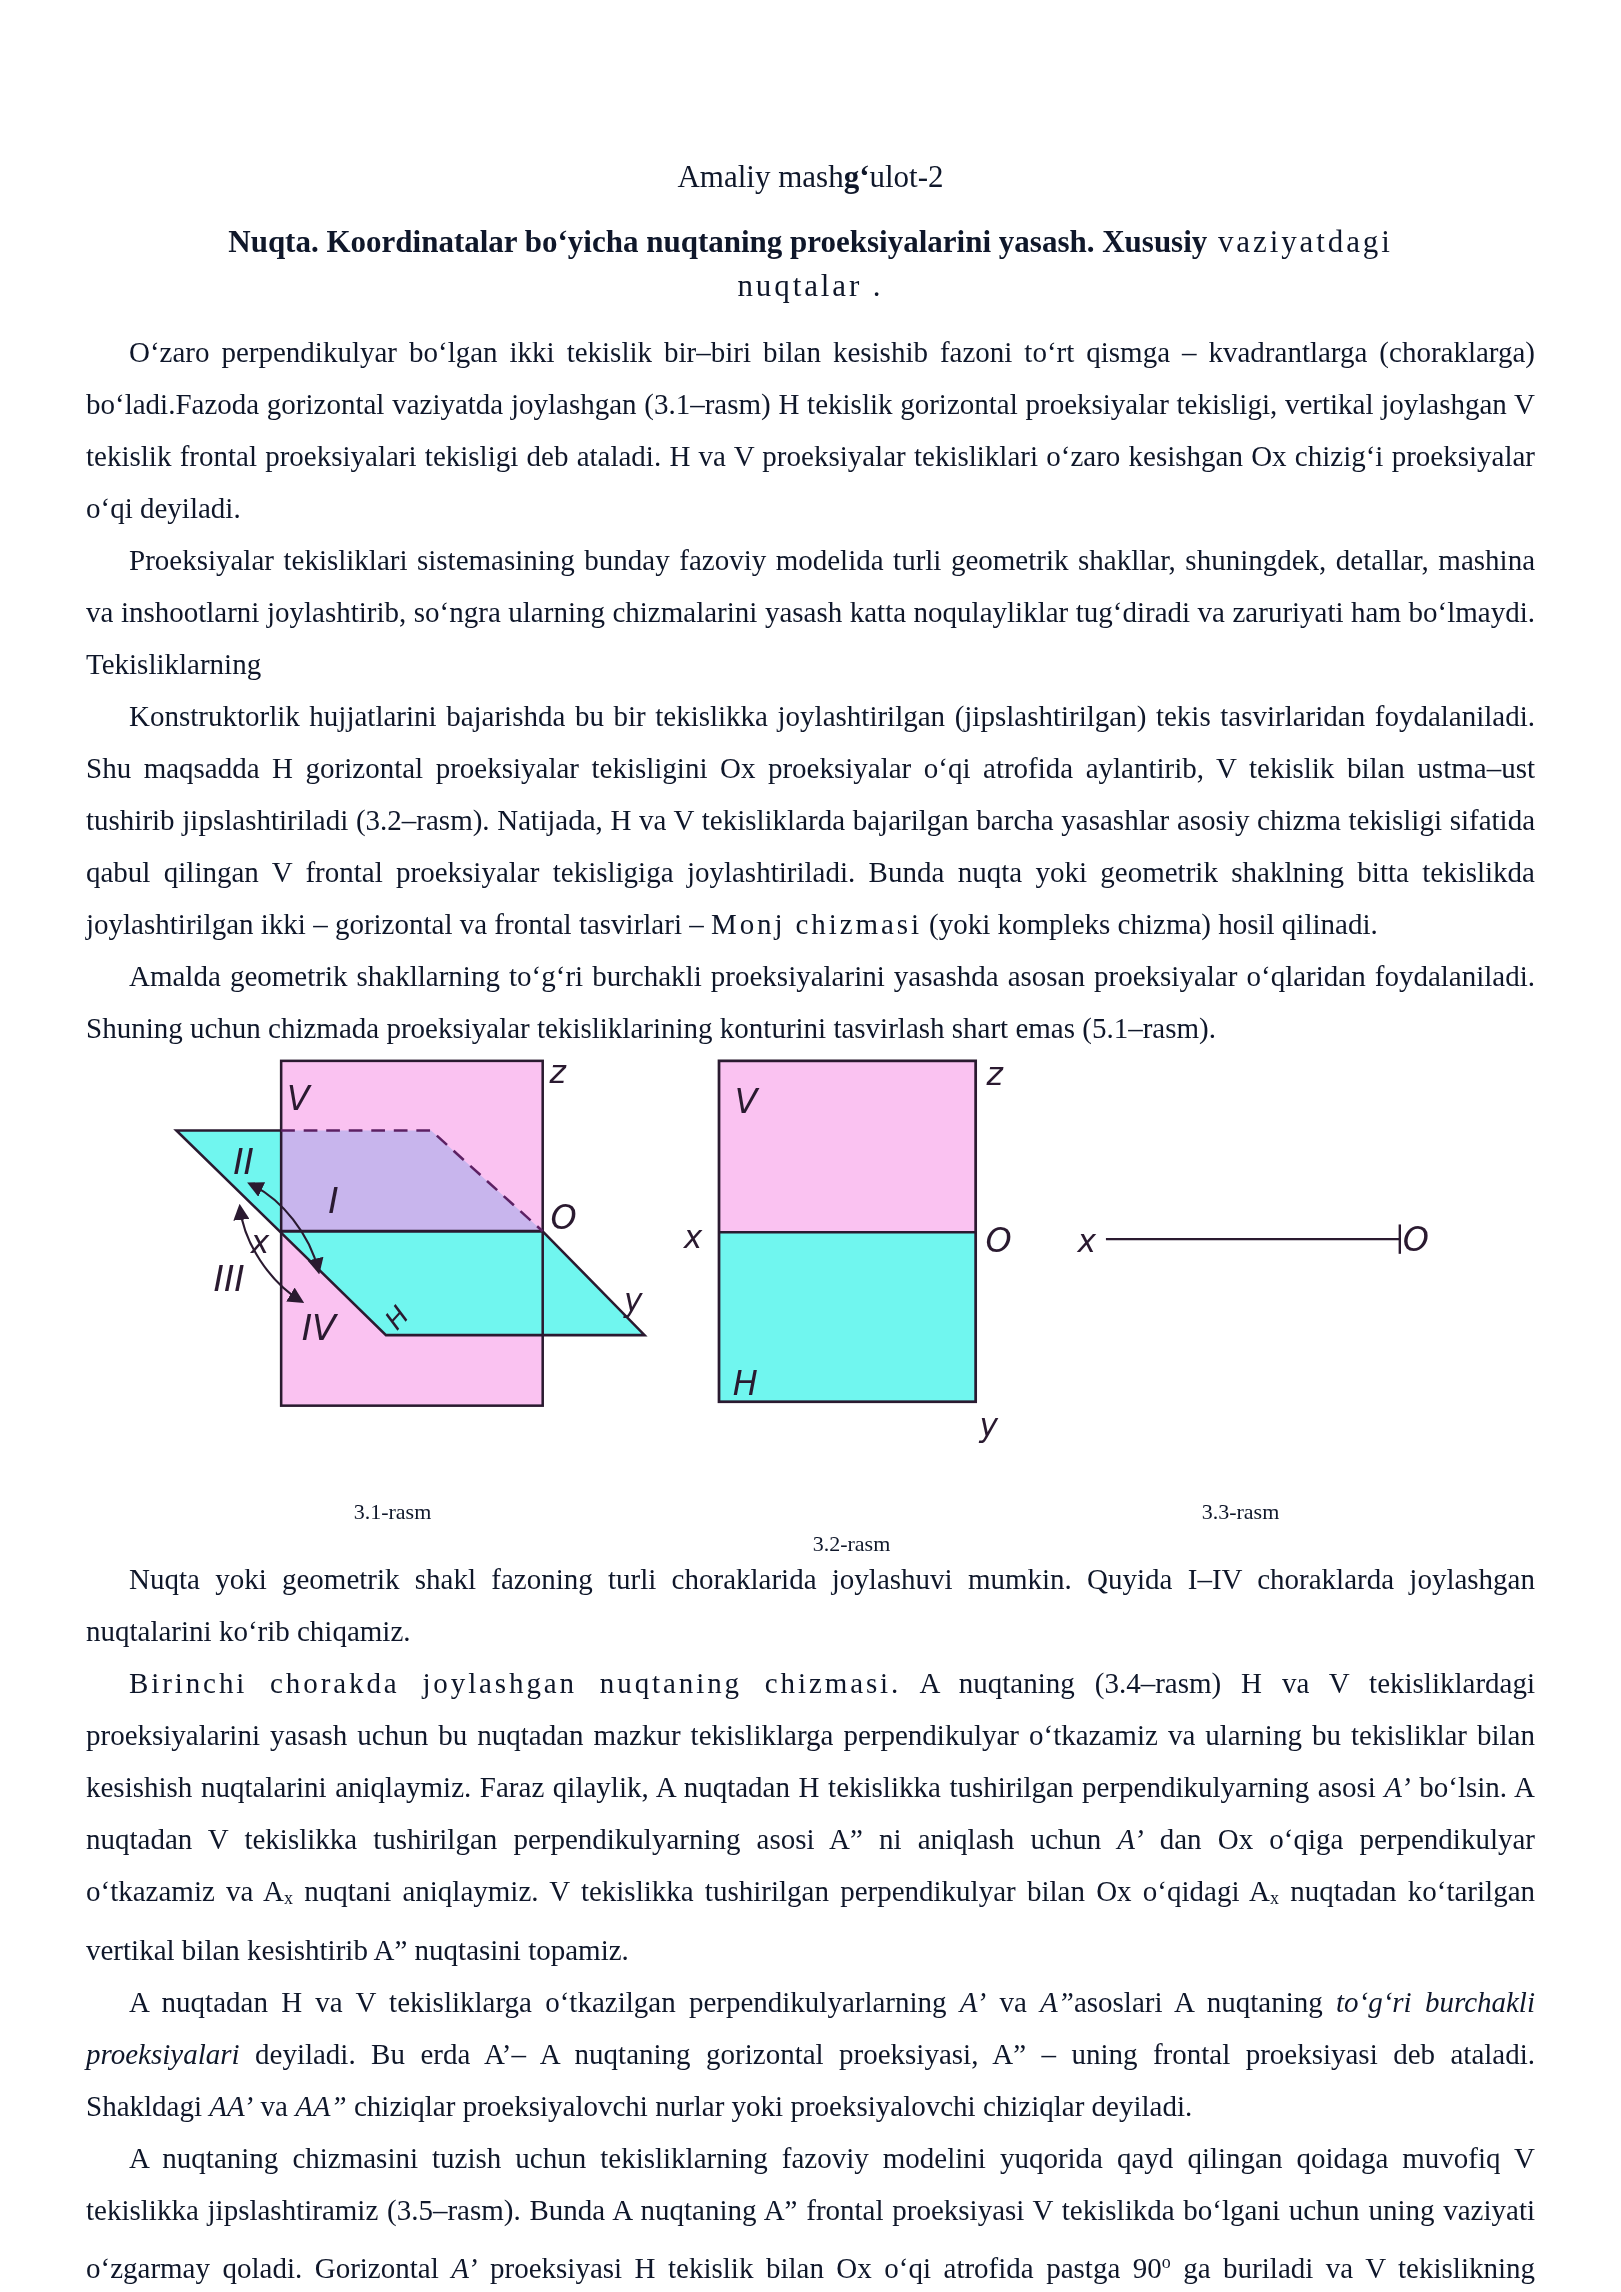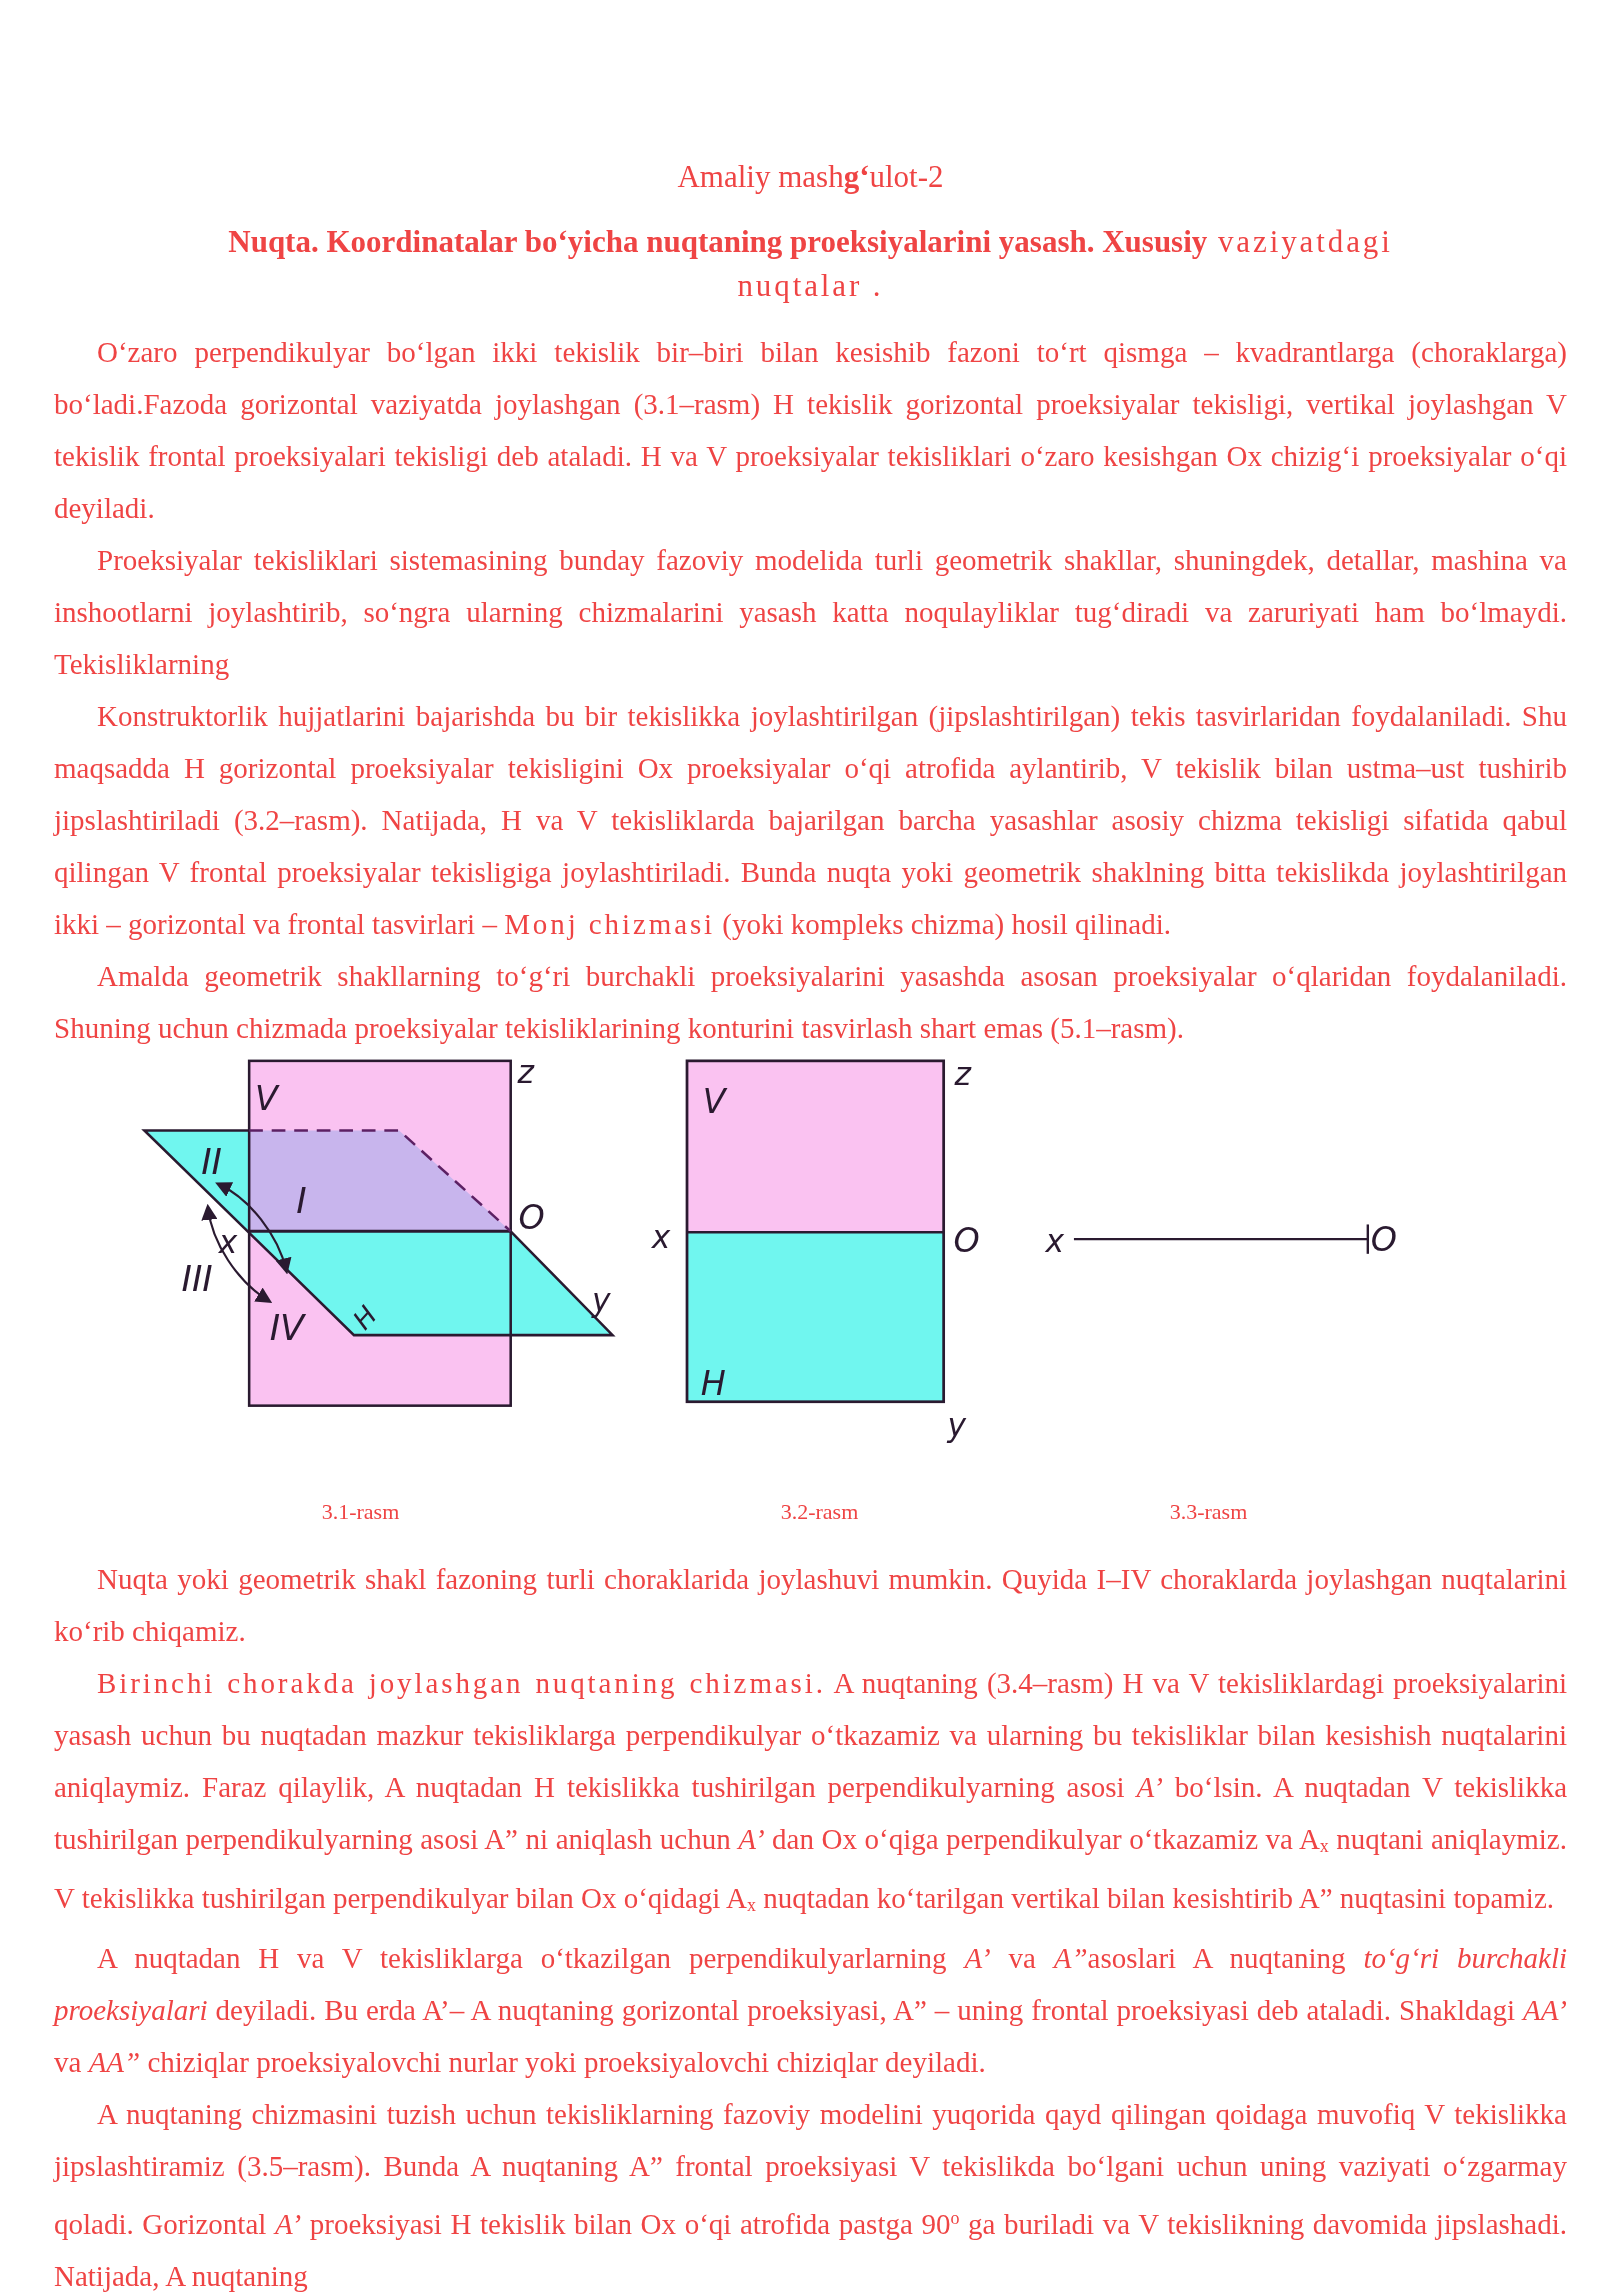--- a/index.html
+++ b/index.html
@@ -1,23 +1,23 @@
 <!DOCTYPE html>
 <html style="--c-pink: #fac2f1; --c-cyan: #70f6ef; --c-lavender: #c8b5ed; --c-stroke: #2a1a30; --c-dash: #5c2063;"><head>
 <meta charset="utf-8">
 <style>
   html,body{margin:0;padding:0;background:#fff;}
   .page{
     position:relative;
     width:1621px;height:2293px;
     background:#ffffff;
     font-family:"Liberation Serif",serif;
-    color:#ef4444;
+    color:#0f172a;
     box-sizing:border-box;
-    padding:0 54px;
+    padding:0 86px;
     overflow:hidden;
   }
   .doc-title{
     margin:0;
     padding-top:155px;
     text-align:center;
     font-size:31px;
     line-height:43px;
     font-weight:normal;
   }
@@ -44,21 +44,21 @@
   .figures svg{position:absolute;left:0;top:0;}
   .fig-caption{
     position:absolute;
     top:439px;
     width:157px;
     text-align:center;
     font-size:22px;
     line-height:37px;
   }
   .cap-1{left:228px;}
-  .cap-2{left:687px;}
+  .cap-2{left:687px;margin-top:32px;}
   .cap-3{left:1076px;}
   .fig-label{
     font-family:"DejaVu Sans",sans-serif;
     font-style:italic;
     fill:var(--c-stroke);
   }
   
   .r-b{font-weight:700;}
   .r-i{font-style:italic;}
   .r-sp{letter-spacing:2.9px;}

